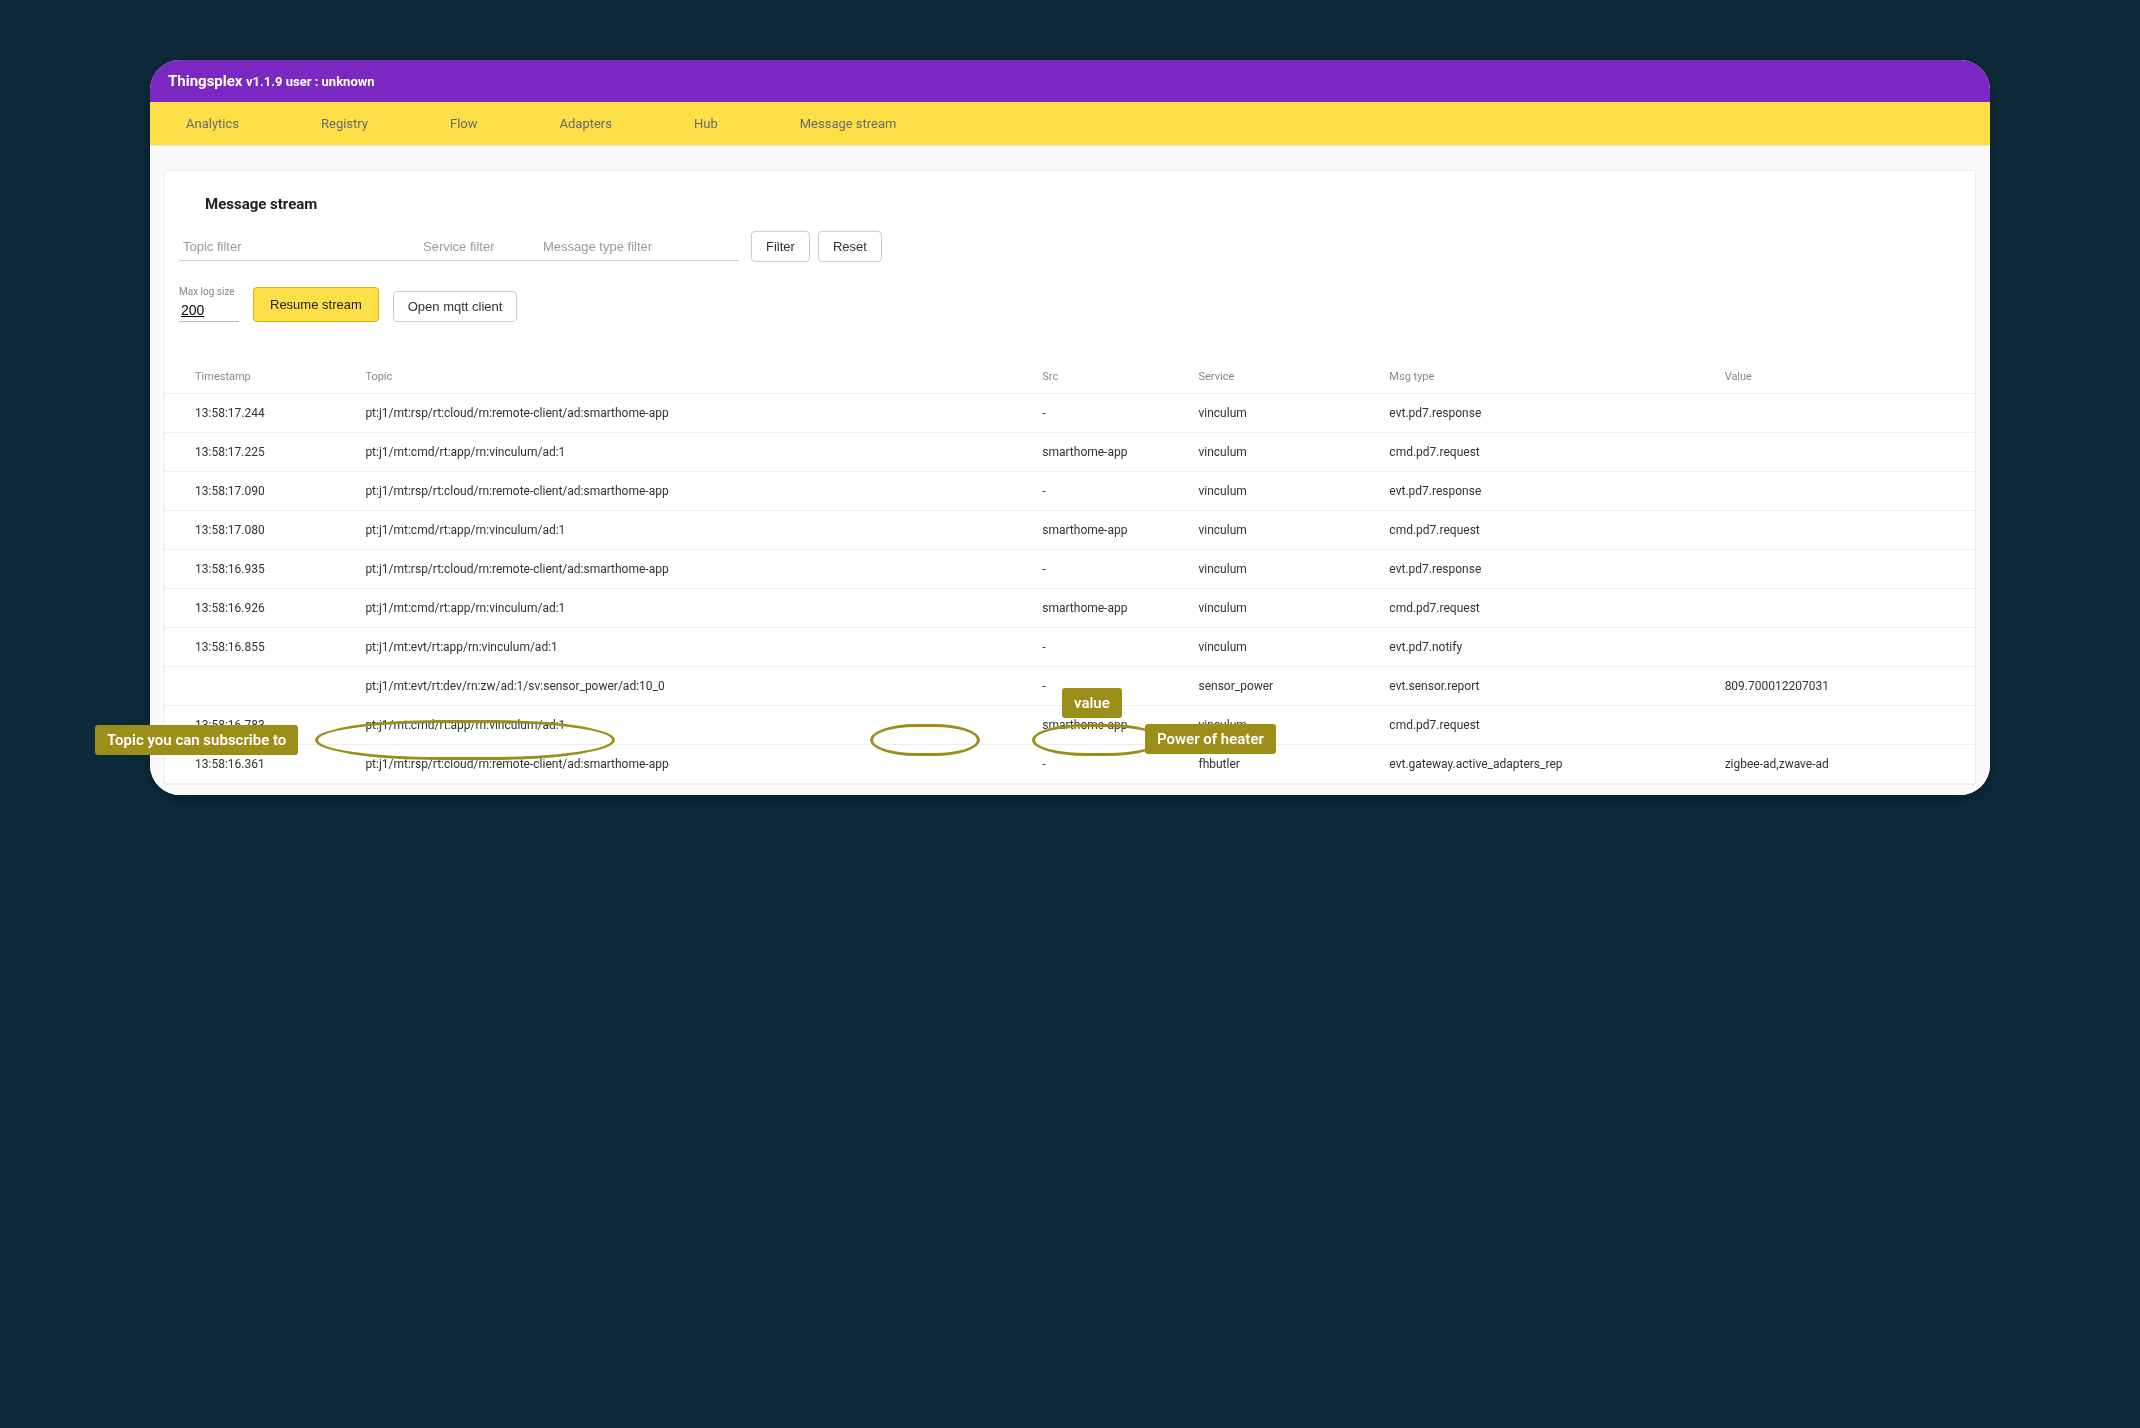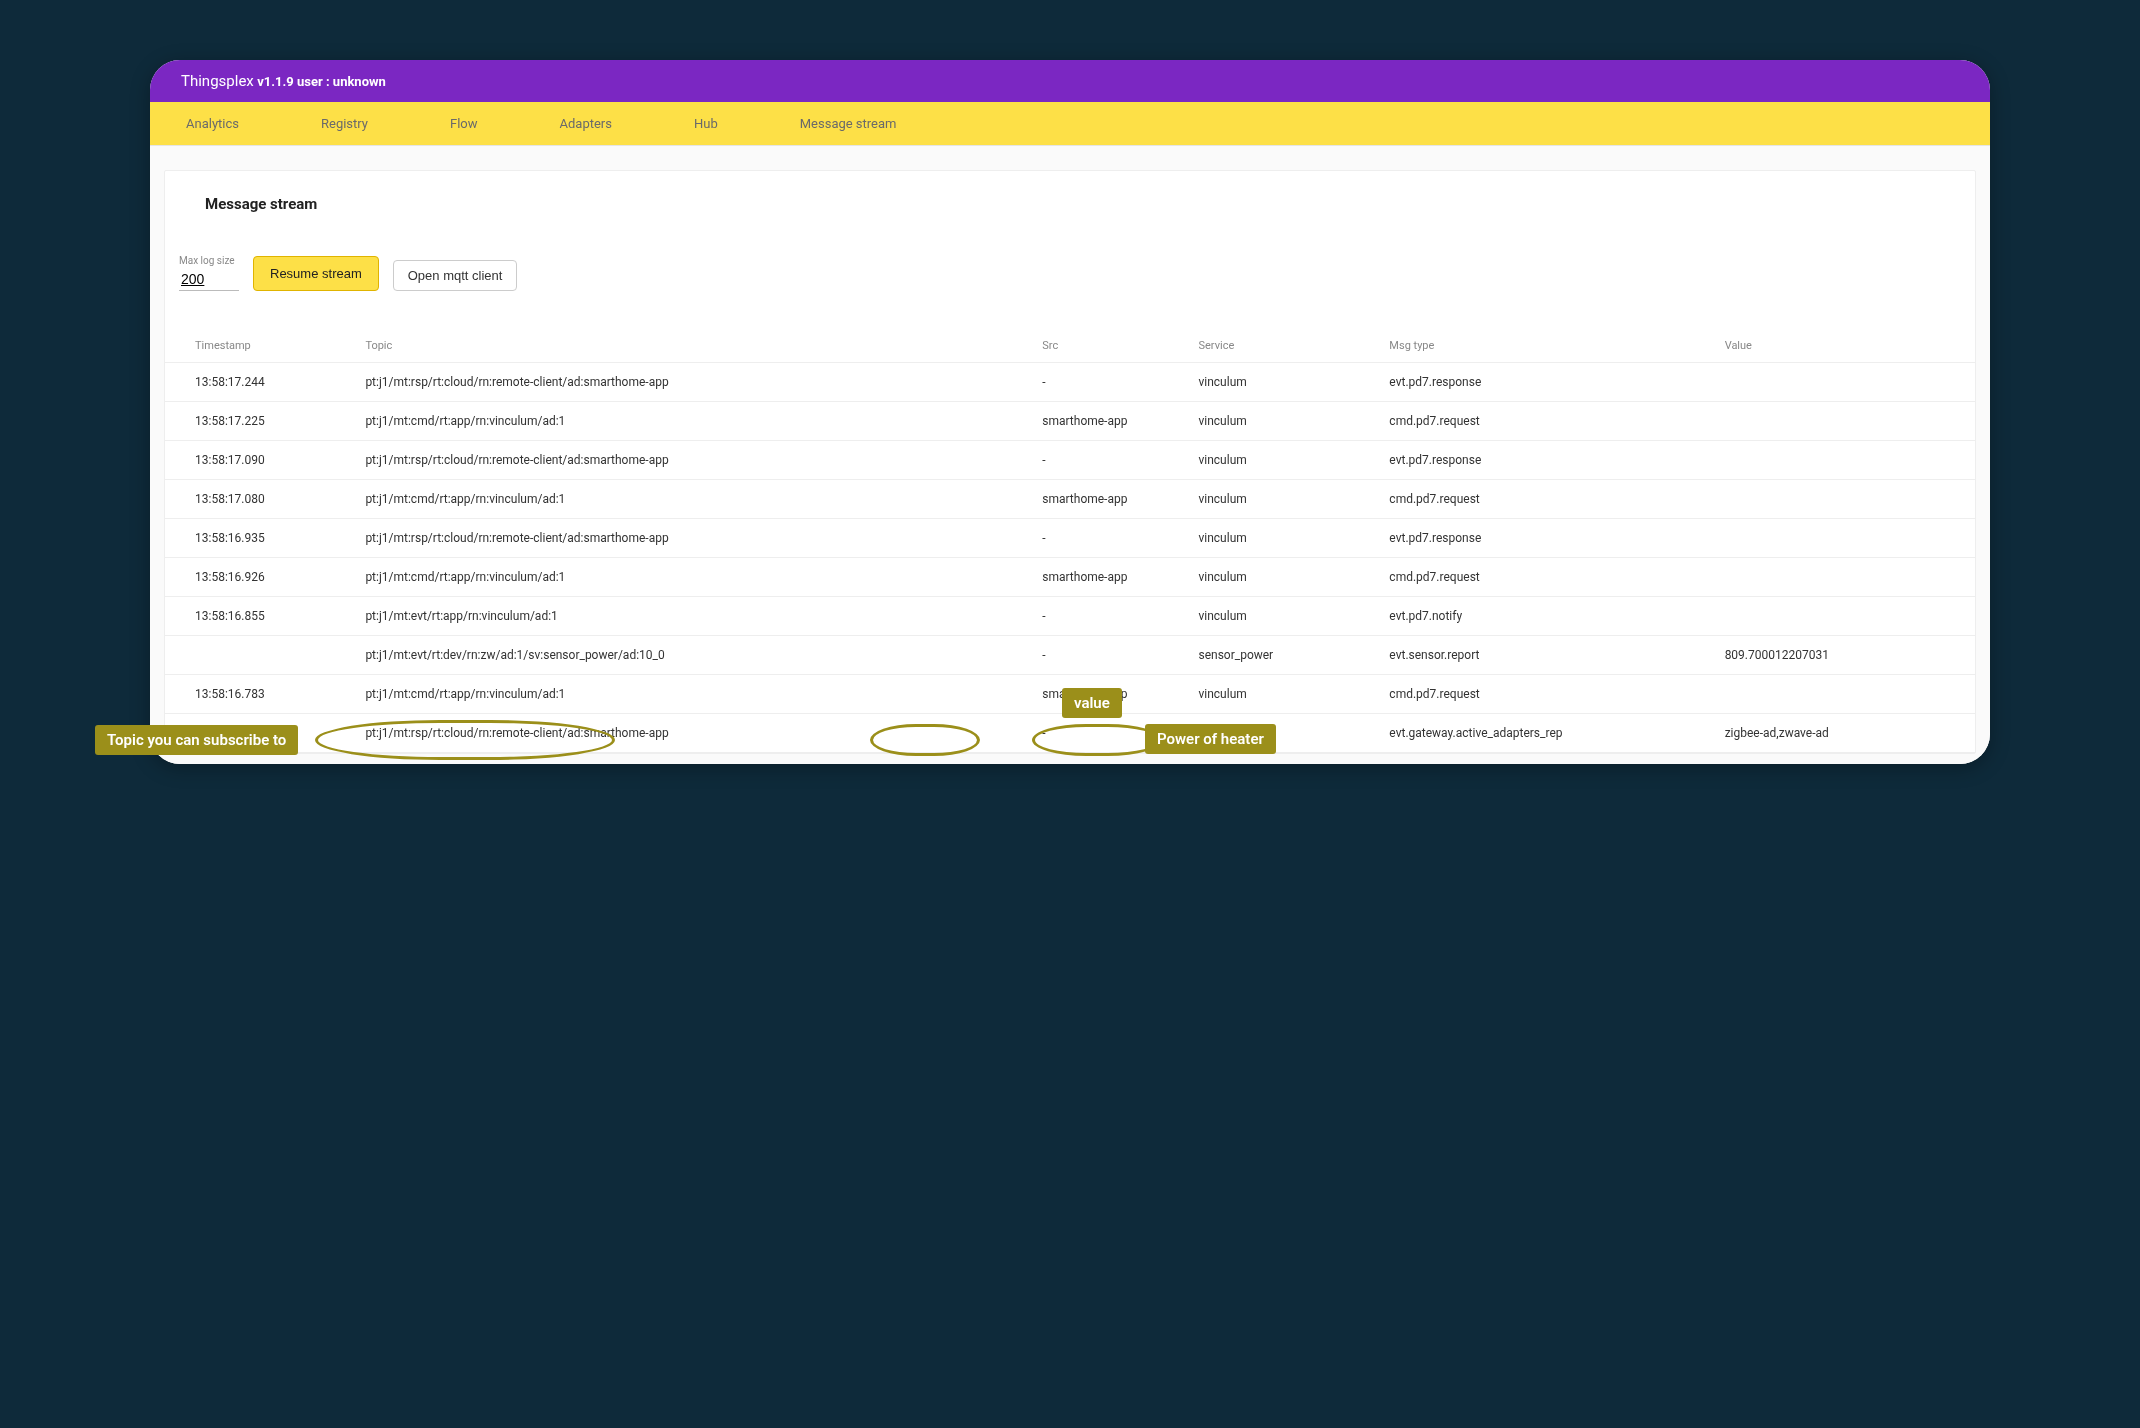--- a/index.html
+++ b/index.html
@@ -17,21 +17,21 @@
     overflow: hidden;
     box-shadow: 0 4px 20px rgba(0,0,0,0.3);
     position: relative;
   }
   .titlebar {
     background: #7b27c2;
     color: #fff;
     padding: 12px 18px;
     font-size: 14px;
   }
-  .titlebar .brand { font-weight: 400; font-size: 15px; margin-left: 13px; }
+  .titlebar .brand { font-weight: 700; font-size: 15px; }
   .titlebar .meta { font-weight: 700; font-size: 13px; }
   .navbar {
     display: flex;
     gap: 70px;
     padding: 0 30px;
     border-bottom: 1px solid #e5e5e5;
     background: #fde047;
   }
   .navbar div {
     padding: 14px 6px;
@@ -179,20 +179,29 @@
     <div>Adapters</div>
     <div>Hub</div>
     <div>Message stream</div>
   </div>
 
   <div class="content">
     <div class="card">
 
     <div class="section-title">Message stream</div>
 
+    <div class="filters">
+      <input class="filter-input topic-filter" placeholder="Topic filter" style="">
+      <input class="filter-input service-filter" placeholder="Service filter" style="">
+      <input class="filter-input msgtype-filter" placeholder="Message type filter" style="">
+      <div class="filter-buttons">
+        <button class="btn">Filter</button>
+        <button class="btn">Reset</button>
+      </div>
+    </div>
 
     <div class="controls-row">
       <div class="maxlog-wrap">
         <span class="maxlog-label">Max log size</span>
         <input class="maxlog-input" value="200" style="">
       </div>
       <button class="btn-yellow">Resume stream</button>
       <button class="btn">Open mqtt client</button>
     </div>
 

